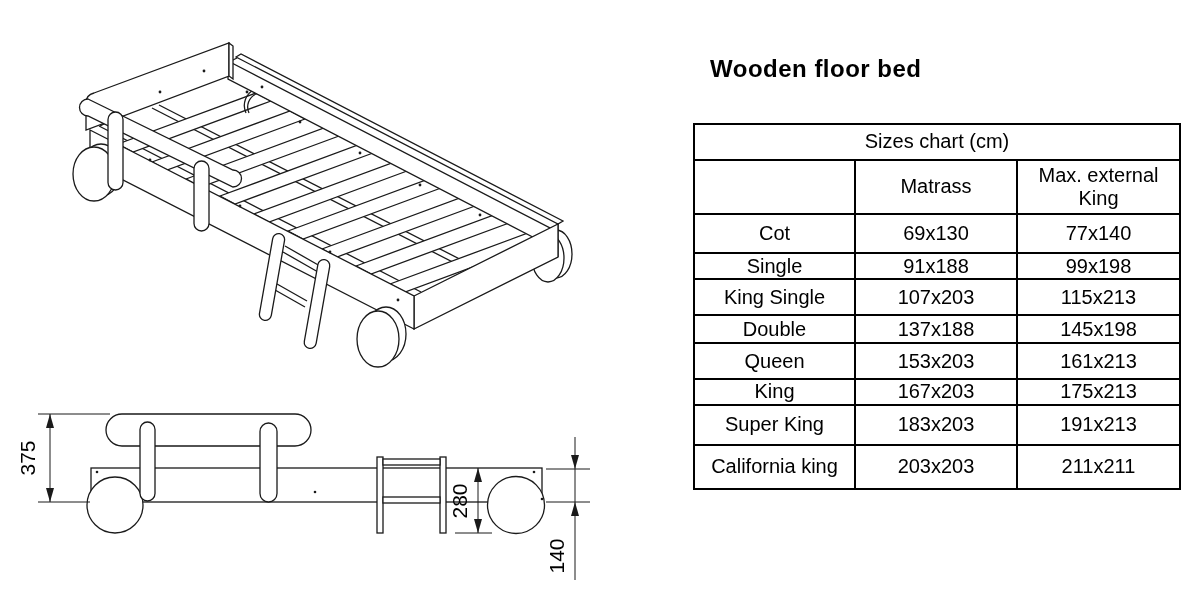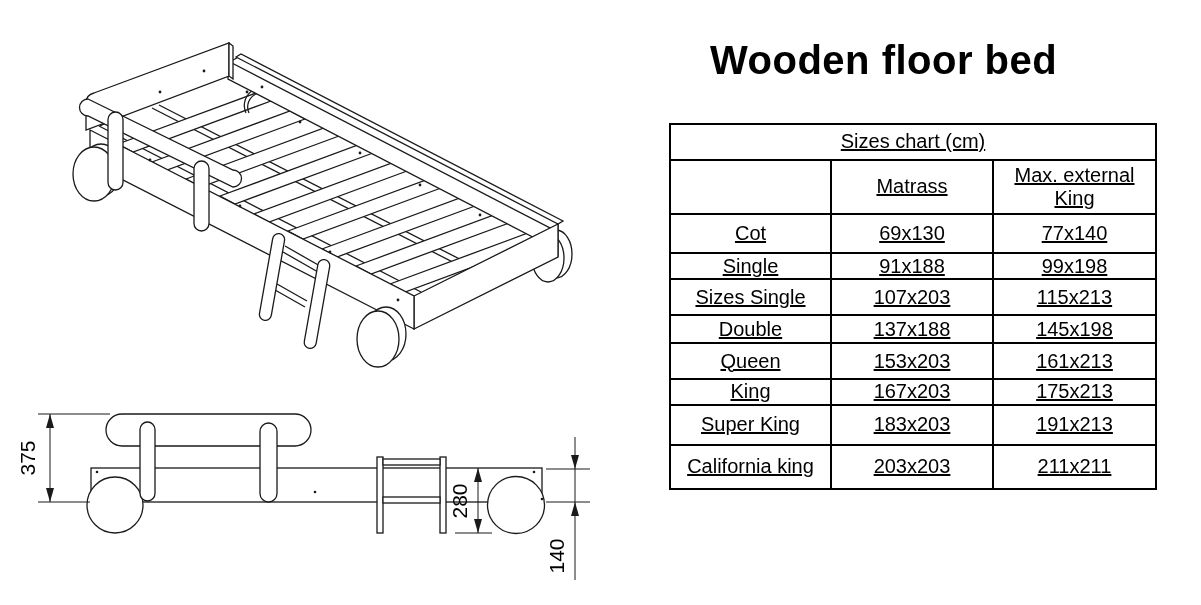--- a/index.html
+++ b/index.html
@@ -5,24 +5,24 @@
   html,body{margin:0;padding:0;background:#ffffff;}
   #page{position:relative;width:1201px;height:605px;background:#ffffff;overflow:hidden;
         font-family:"Liberation Sans",sans-serif;color:#000;}
   #drawing-svg{position:absolute;left:0;top:0;}
   .ln{stroke:#1a1a1a;stroke-width:1.3;fill:none;}
   .face{stroke:#1a1a1a;stroke-width:1.3;fill:#ffffff;}
   .dim{stroke:#1a1a1a;stroke-width:1;fill:none;}
   .dimarrow{fill:#1a1a1a;stroke:none;}
   .dimtext{font-family:"Liberation Sans",sans-serif;font-size:21px;fill:#000;}
   .dot{fill:#1a1a1a;stroke:none;}
-  #title{position:absolute;left:710px;top:38px;font-size:40px;font-weight:bold;
+  #title{position:absolute;left:710px;top:55px;font-size:24px;font-weight:bold;
          letter-spacing:0.5px;white-space:nowrap;}
-  #sizes-table{position:absolute;left:669px;top:123px;width:486px;height:367px;
-      border-collapse:collapse;table-layout:fixed;font-size:20px;text-align:center;text-decoration:underline;}
+  #sizes-table{position:absolute;left:693px;top:123px;width:486px;height:367px;
+      border-collapse:collapse;table-layout:fixed;font-size:20px;text-align:center;}
   #sizes-table td,#sizes-table th{border:2px solid #000;font-weight:normal;
       vertical-align:middle;padding:0 2px;line-height:1.15;}
 </style>
 </head>
 <body>
 
 <div id="page">
 
   <svg id="drawing-svg" width="650" height="605" viewBox="0 0 650 605">
 
@@ -178,21 +178,21 @@
         <td>Cot</td>
         <td>69x130</td>
         <td>77x140</td>
       </tr>
       <tr style="height:18px">
         <td>Single</td>
         <td>91x188</td>
         <td>99x198</td>
       </tr>
       <tr style="height:34px">
-        <td>Sizes Single</td>
+        <td>King Single</td>
         <td>107x203</td>
         <td>115x213</td>
       </tr>
       <tr style="height:27px">
         <td>Double</td>
         <td>137x188</td>
         <td>145x198</td>
       </tr>
       <tr style="height:34px">
         <td>Queen</td>

